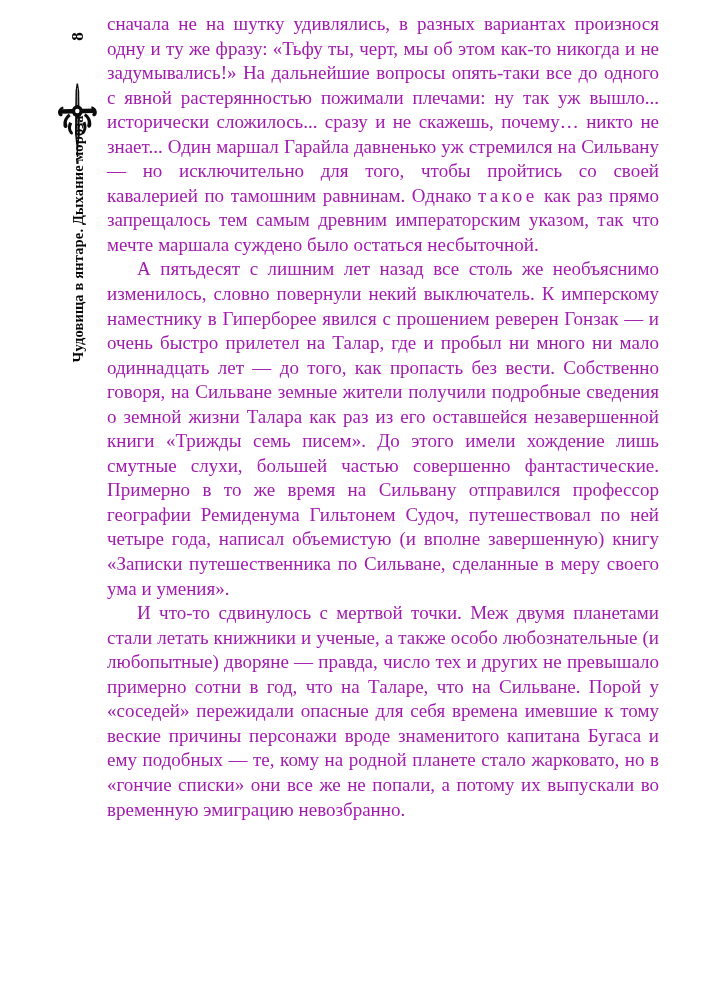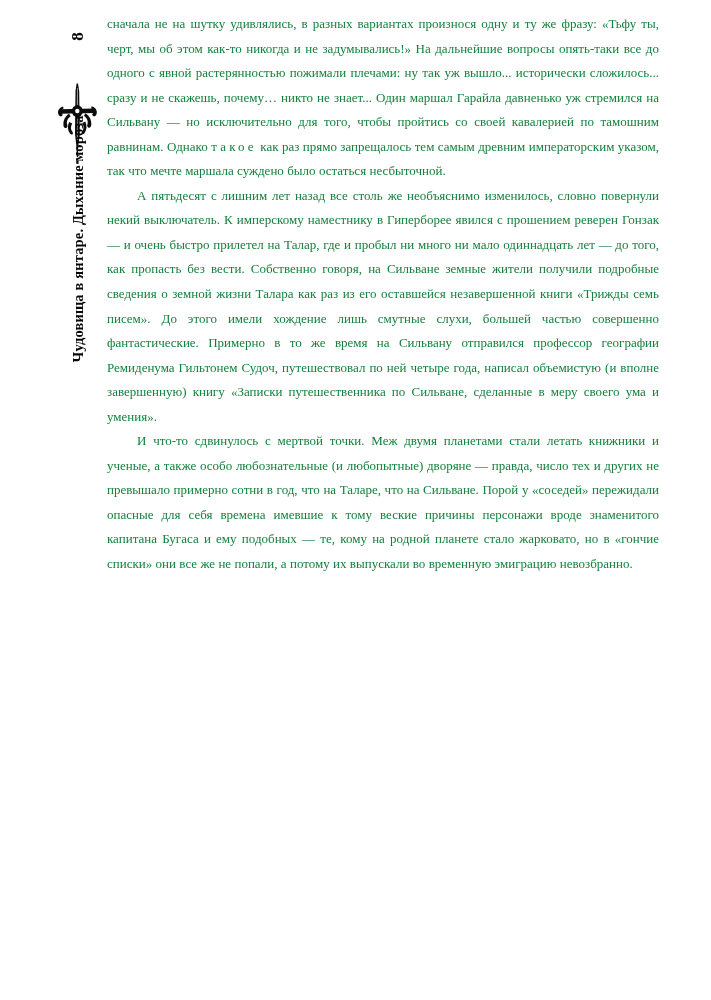--- a/index.html
+++ b/index.html
@@ -71,29 +71,29 @@
   
   #textblock {
     position: absolute;
     left: 107px;
     top: 12px;
     width: 552px;
   }
 
   #textblock p {
     margin: 0;
-    font-size: 13px;
+    font-size: 19px;
     line-height: 24.55px;
     text-align: justify;
     text-justify: inter-word;
     text-indent: 30px;
     hyphens: manual;
     -webkit-hyphens: manual;
     word-spacing: 0.1px;
-    color: #15803d;
+    color: #a21caf;
   }
   #textblock p.first { text-indent: 0; }
 
   .sparse {
     letter-spacing: 3.2px;
   }
 </style>
 </head>
 <body>
 

